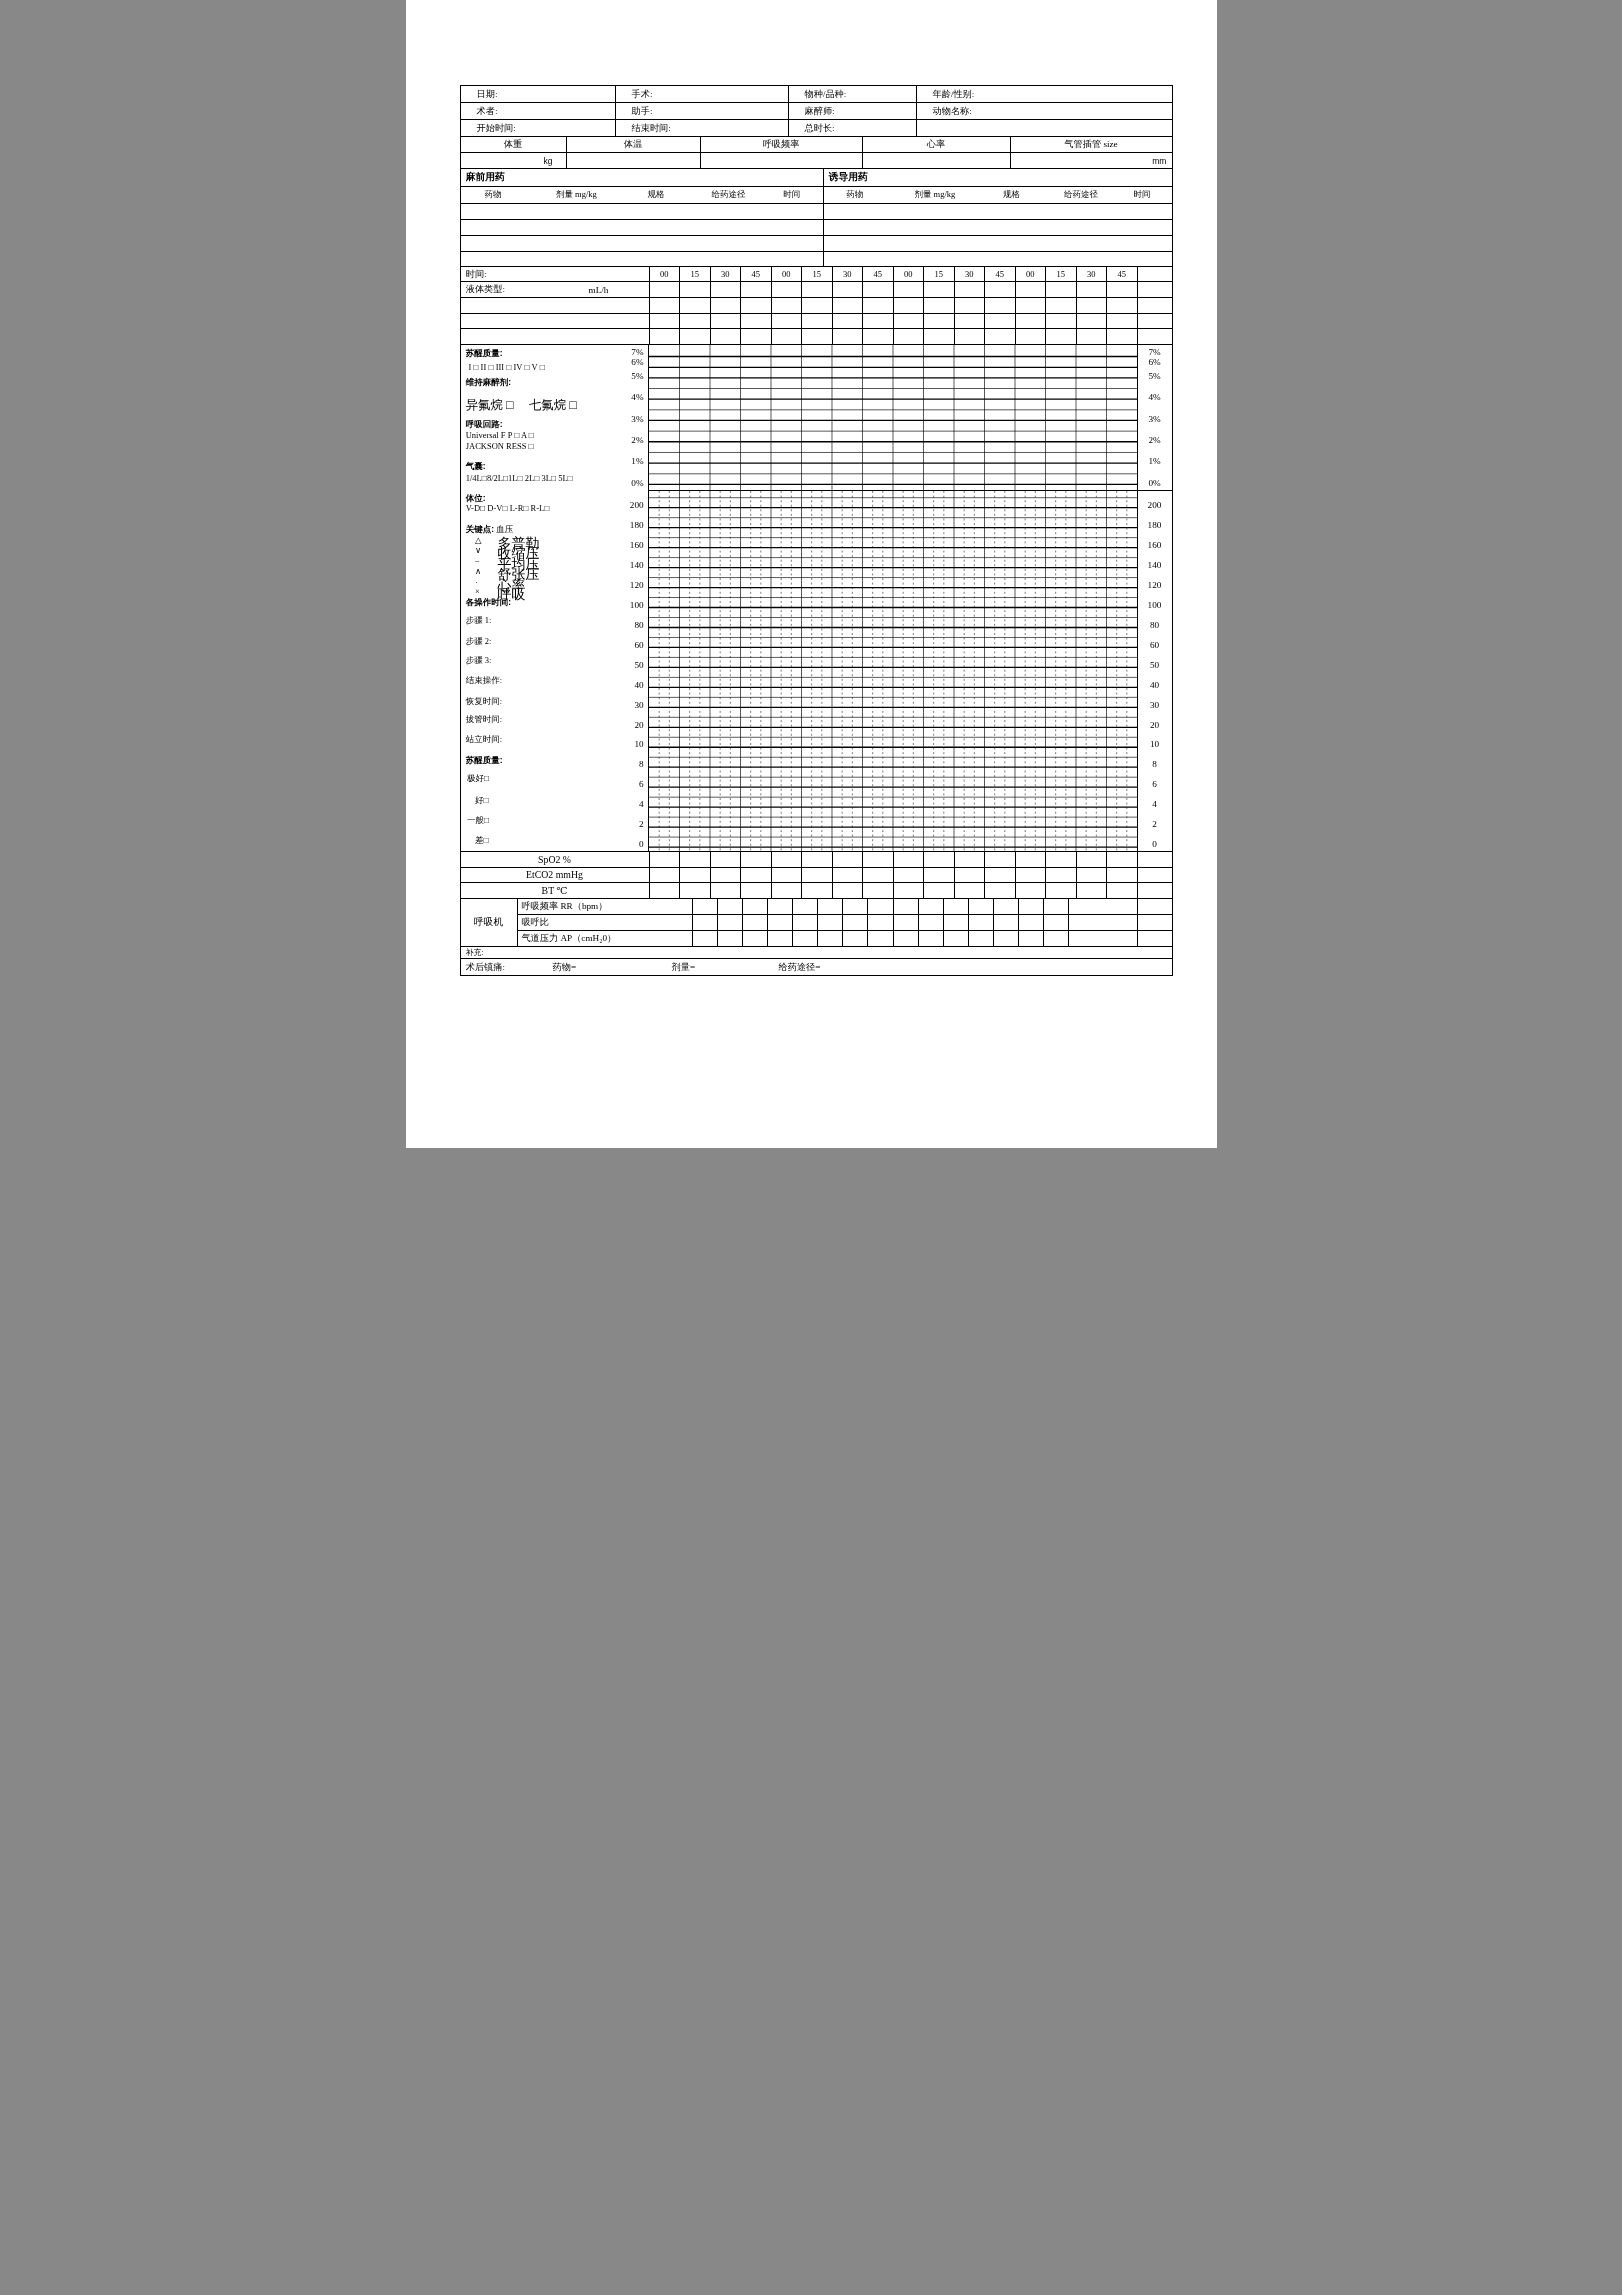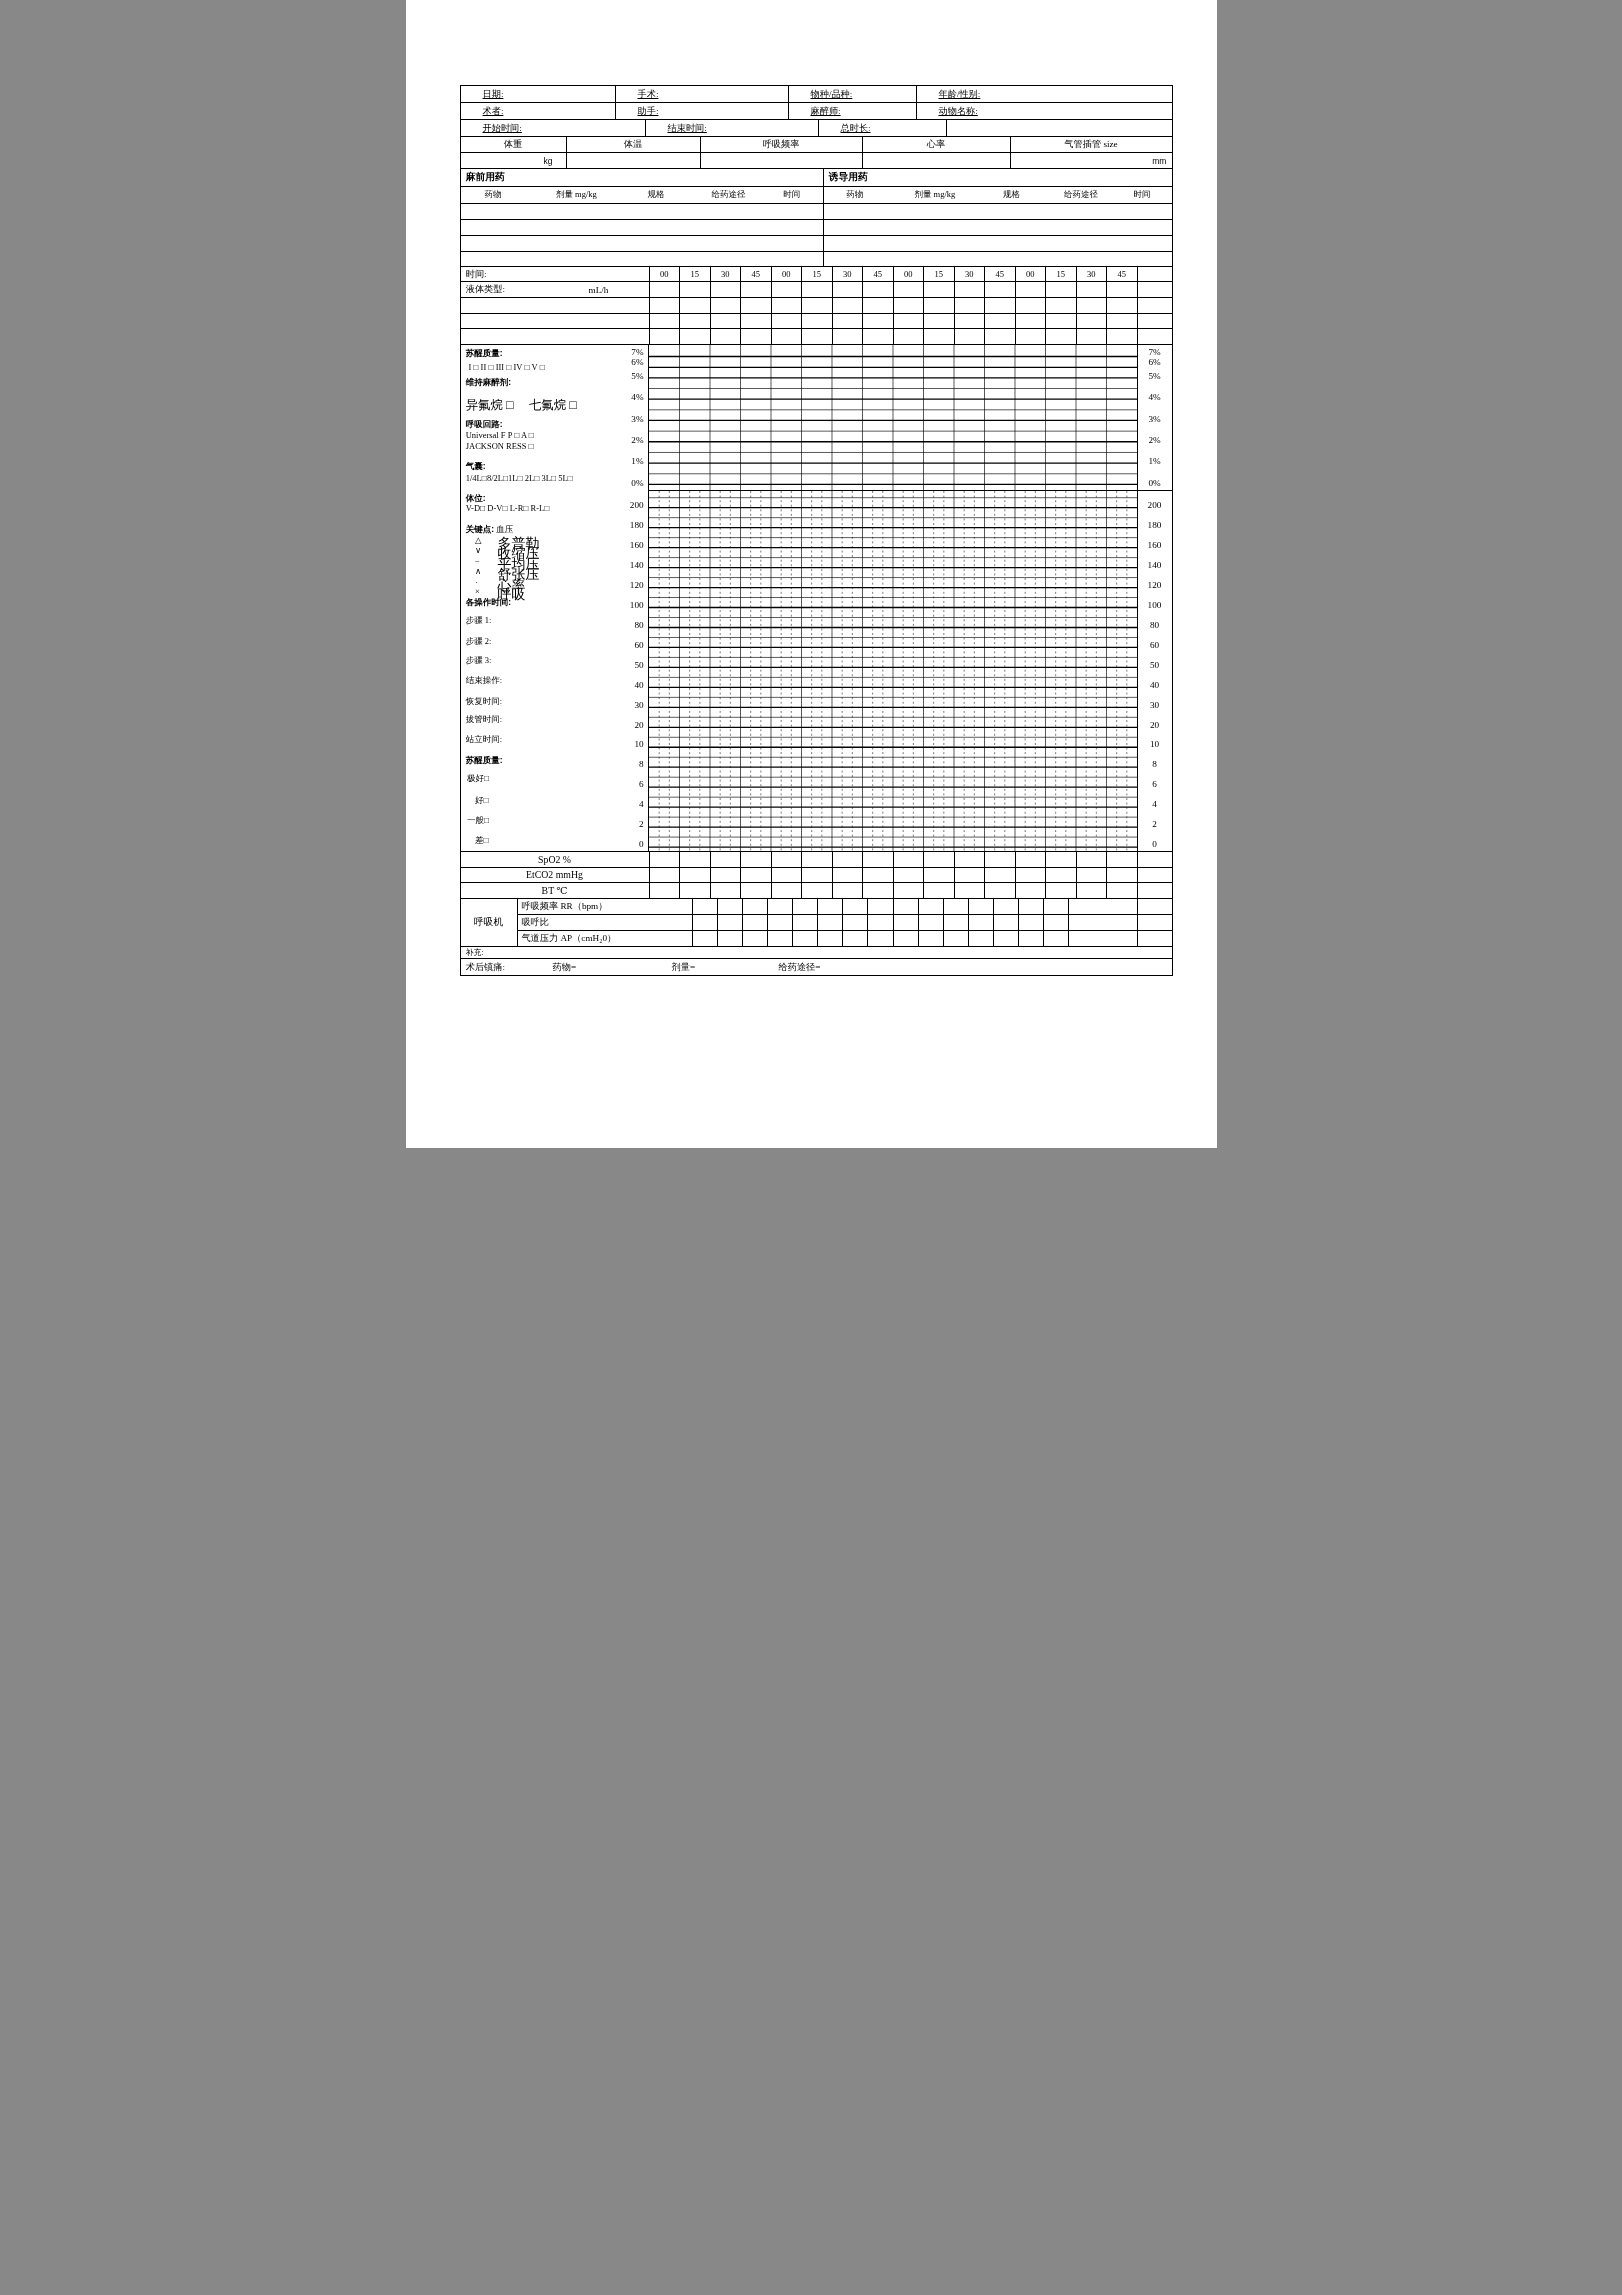--- a/index.html
+++ b/index.html
@@ -6,21 +6,21 @@
   .page{position:relative;width:811px;height:1148px;background:#ffffff;margin:0 auto;
         font-family:"Liberation Serif","DejaVu Serif",serif;color:#000;overflow:hidden;}
   .form{position:absolute;left:54px;top:85px;width:711px;border:1.3px solid #000;background:#fff;}
   .r{position:relative;display:flex;border-bottom:1.3px solid #000;box-sizing:border-box;}
   .r.last{border-bottom:none;}
   .c{box-sizing:border-box;border-left:1.3px solid #000;display:flex;align-items:center;}
   .c:first-child{border-left:none;}
   .titlerow{height:27.5px;align-items:center;justify-content:center;}
   .title{font-family:"Liberation Sans","DejaVu Sans",sans-serif;font-weight:700;font-size:17px;letter-spacing:1.3px;}
   .inforow{height:17px;}
-  .inforow .c{font-size:9.2px;padding-left:22px;text-decoration:underline;}
+  .inforow .c{font-size:9.2px;padding-left:16px;}
   .vhdr{height:16.4px;}
   .vhdr .c{font-size:9.2px;justify-content:center;}
   .kgrow{height:15.7px;}
   .kgrow .c{font-size:8.5px;font-family:"Liberation Sans","DejaVu Sans",sans-serif;justify-content:flex-end;}
   .bandrow{height:17.7px;}
   .half{box-sizing:border-box;position:relative;display:flex;align-items:center;}
   .half.rgt{border-left:1.3px solid #000;}
   .bandlbl{font-family:"Liberation Sans","DejaVu Sans",sans-serif;font-weight:700;font-size:9.8px;padding-left:5.2px;}
   .dhdr{height:17.7px;}
   .dhdr .pos{position:absolute;top:50%;transform:translate(-50%,-50%);font-size:8.5px;white-space:nowrap;}
@@ -95,21 +95,21 @@
           <span>助手:</span>
         </div>
       <div class="c" style="width:128px">
           <span>麻醉师:</span>
         </div>
       <div class="c" style="flex:1">
           <span>动物名称:</span>
         </div>
     </div>
     <div class="r inforow">
-      <div class="c" style="width:184px">
+      <div class="c" style="width:154px">
           <span>开始时间:</span>
         </div>
       <div class="c" style="width:173px">
           <span>结束时间:</span>
         </div>
       <div class="c" style="width:128px">
           <span>总时长:</span>
         </div>
       <div class="c" style="flex:1"></div>
     </div>

